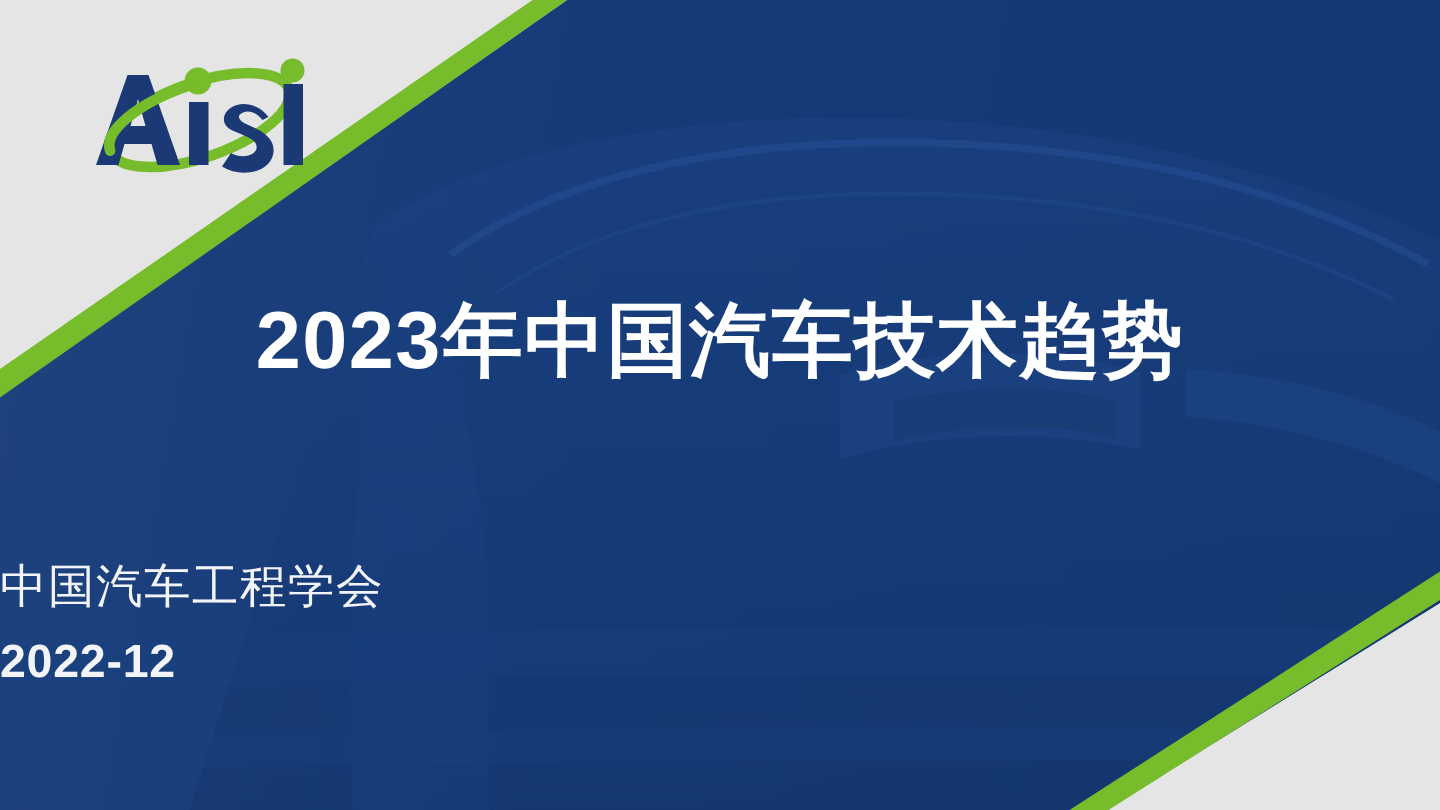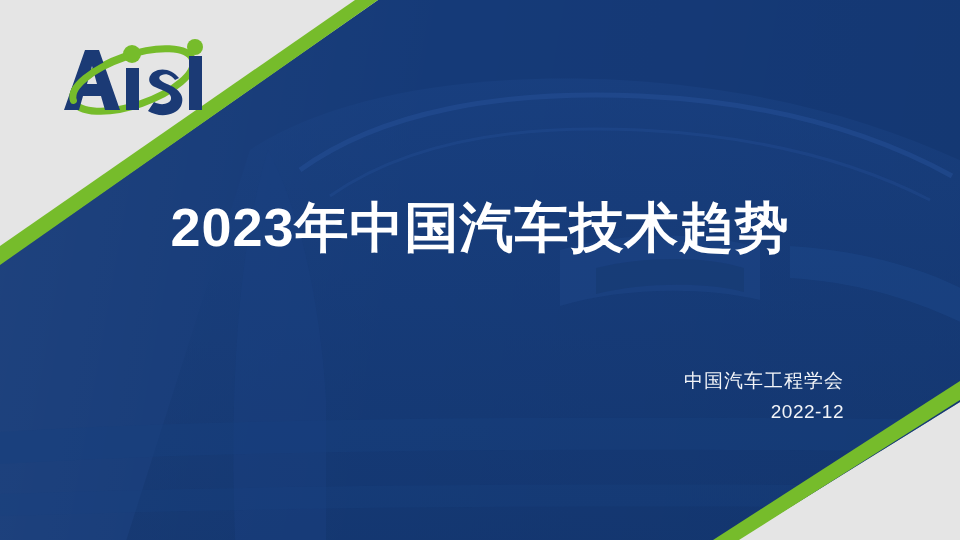--- a/index.html
+++ b/index.html
@@ -88,31 +88,32 @@
     font-weight: bold;
     letter-spacing: 1px;
     line-height: 1.15;
     white-space: nowrap;
   }
   .subtitle {
     position: absolute;
     left: 0;
     top: 366px;
     width: 844px;
-    text-align: right;
+    text-align: left;
     color: #f2f4f8;
-    font-size: 19px;
+    font-size: 31px;
     line-height: 1.62;
   }
   .subtitle .line {
     display: block;
     letter-spacing: 1px;
   }
   .subtitle .date {
     letter-spacing: 0.5px;
+    font-weight: bold;
   }
 </style>
 </head>
 <body>
 
 <div id="slide">
 
   <div class="layer bg-gray"></div>
   <div class="layer bg-navy"></div>
   <div class="layer bg-navy-shade"></div>

